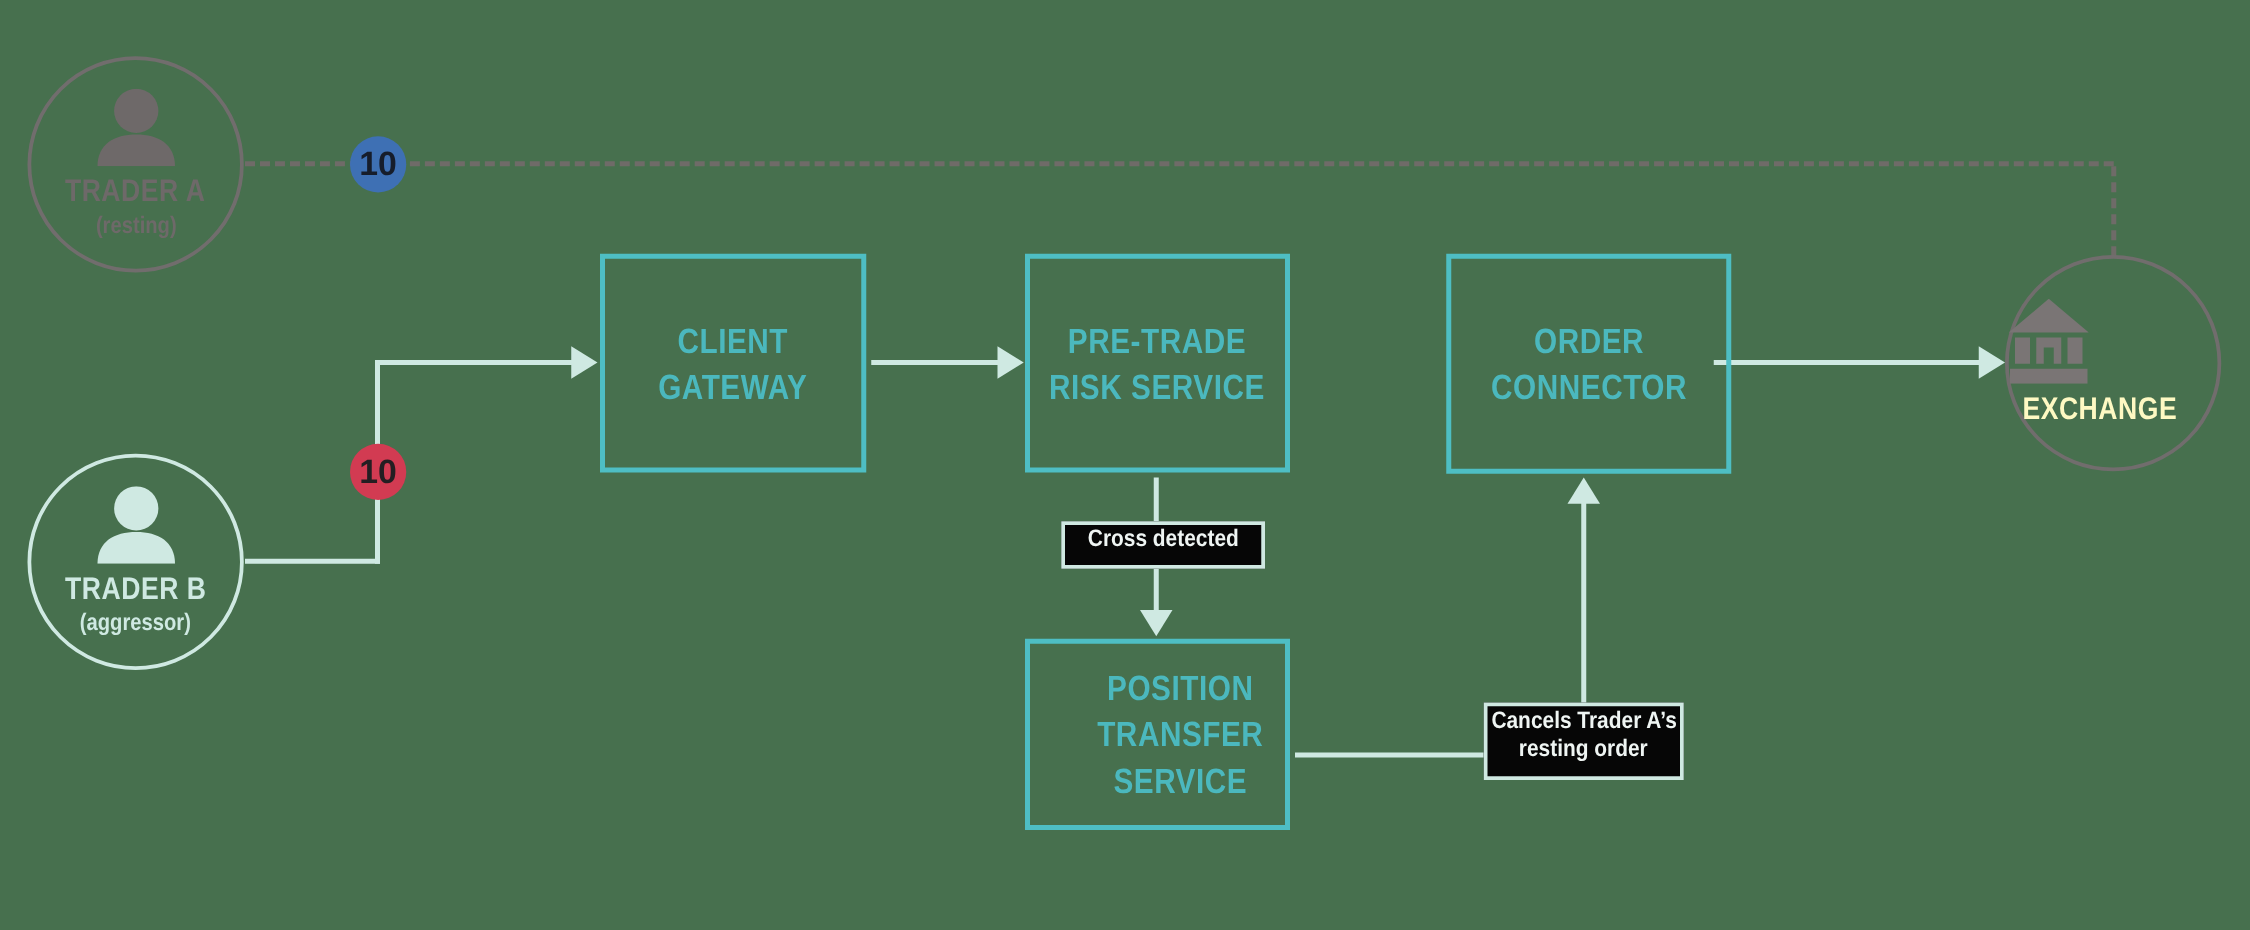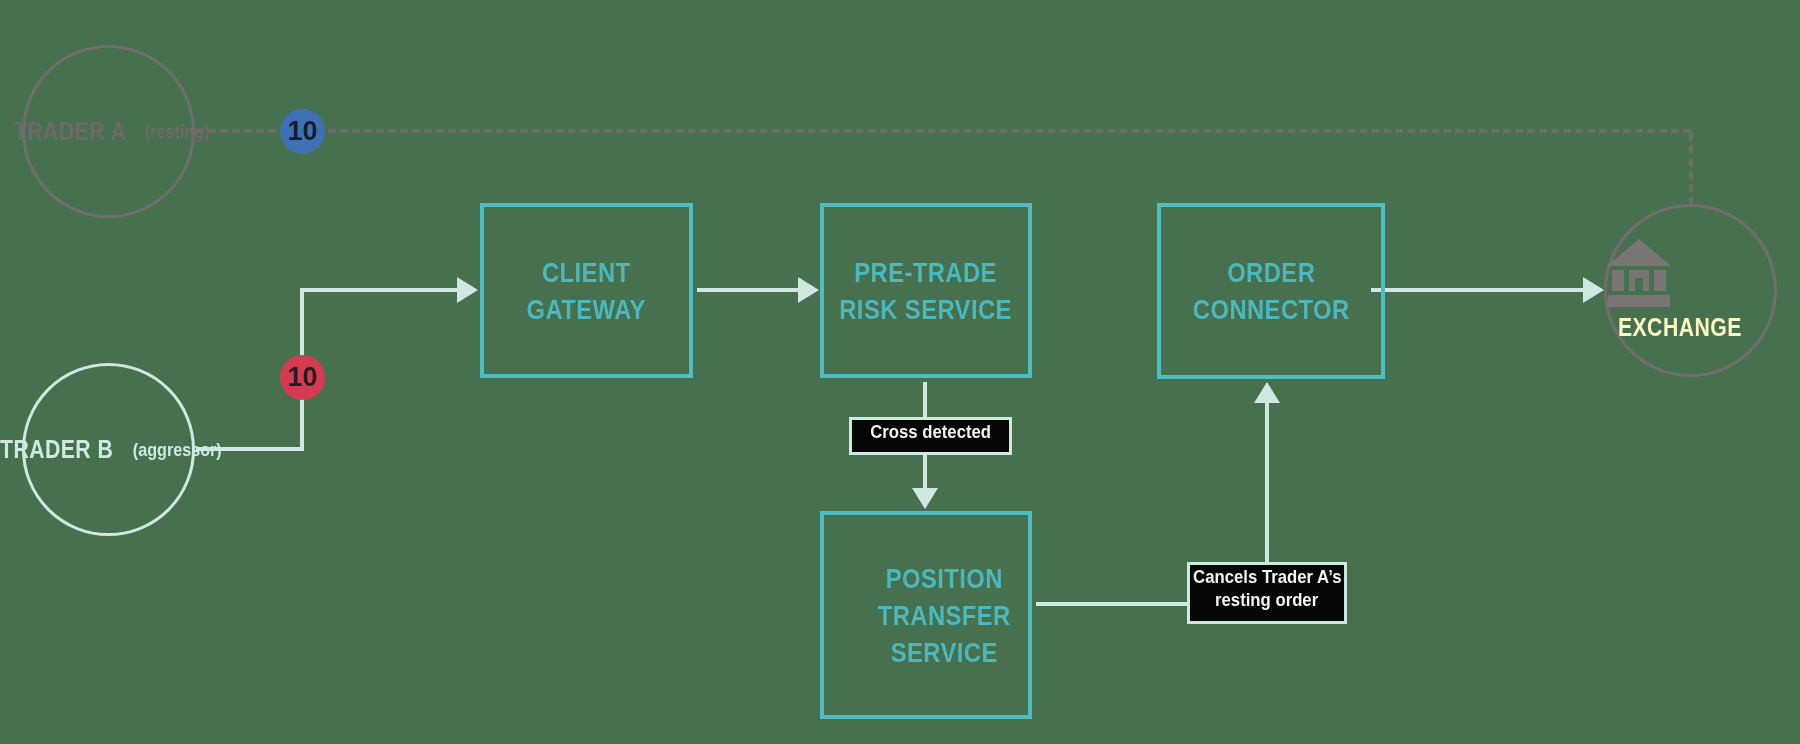--- a/index.html
+++ b/index.html
@@ -4,21 +4,21 @@
 <style>
   html,body{margin:0;padding:0;background:#47704E;}
   #canvas{
     position:relative;width:1800px;height:744px;overflow:hidden;
     background:#47704E;
     font-family:"Liberation Sans","DejaVu Sans",sans-serif;
   }
   
   .actor{
     position:absolute;width:173px;height:173px;border-radius:50%;
-    box-sizing:border-box;display:flex;flex-direction:row;
+    box-sizing:border-box;display:flex;flex-direction:column;
     align-items:center;justify-content:center;gap:2px;
   }
   .actor.gray{border:3px solid #716D6D;color:#6E6969;}
   .actor.mint{border:3px solid #CFE9E2;color:#CFE9E2;}
   .actor .person{width:72px;height:62px;margin-bottom:4px;}
   .actor-name{font-size:25px;font-weight:700;letter-spacing:.5px;transform:scaleX(.85);white-space:nowrap;}
   .actor-role{font-size:19px;font-weight:600;transform:scaleX(.85);white-space:nowrap;}
   
   .exchange{
     position:absolute;left:1604px;top:204px;width:173px;height:173px;border-radius:50%;
@@ -122,21 +122,21 @@
     </div>
   </div>
 
   <div class="node" style="left:1157px;top:203px;width:228px;height:176px;text-align:center;">
     <div class="node-text">
       <div>ORDER</div>
       <div>CONNECTOR</div>
     </div>
   </div>
 
-  <div class="node" style="left:820px;top:511px;width:212px;height:208px;padding-left:36px;">
+  <div class="node" style="left:820px;top:511px;width:212px;height:153px;padding-left:36px;">
     <div class="node-text">
       <div>POSITION</div>
       <div>TRANSFER</div>
       <div>SERVICE</div>
     </div>
   </div>
 
   <div class="black-label" style="left:849px;top:417px;width:163px;height:38px;">
     <div class="lbl">Cross detected</div>
   </div>

